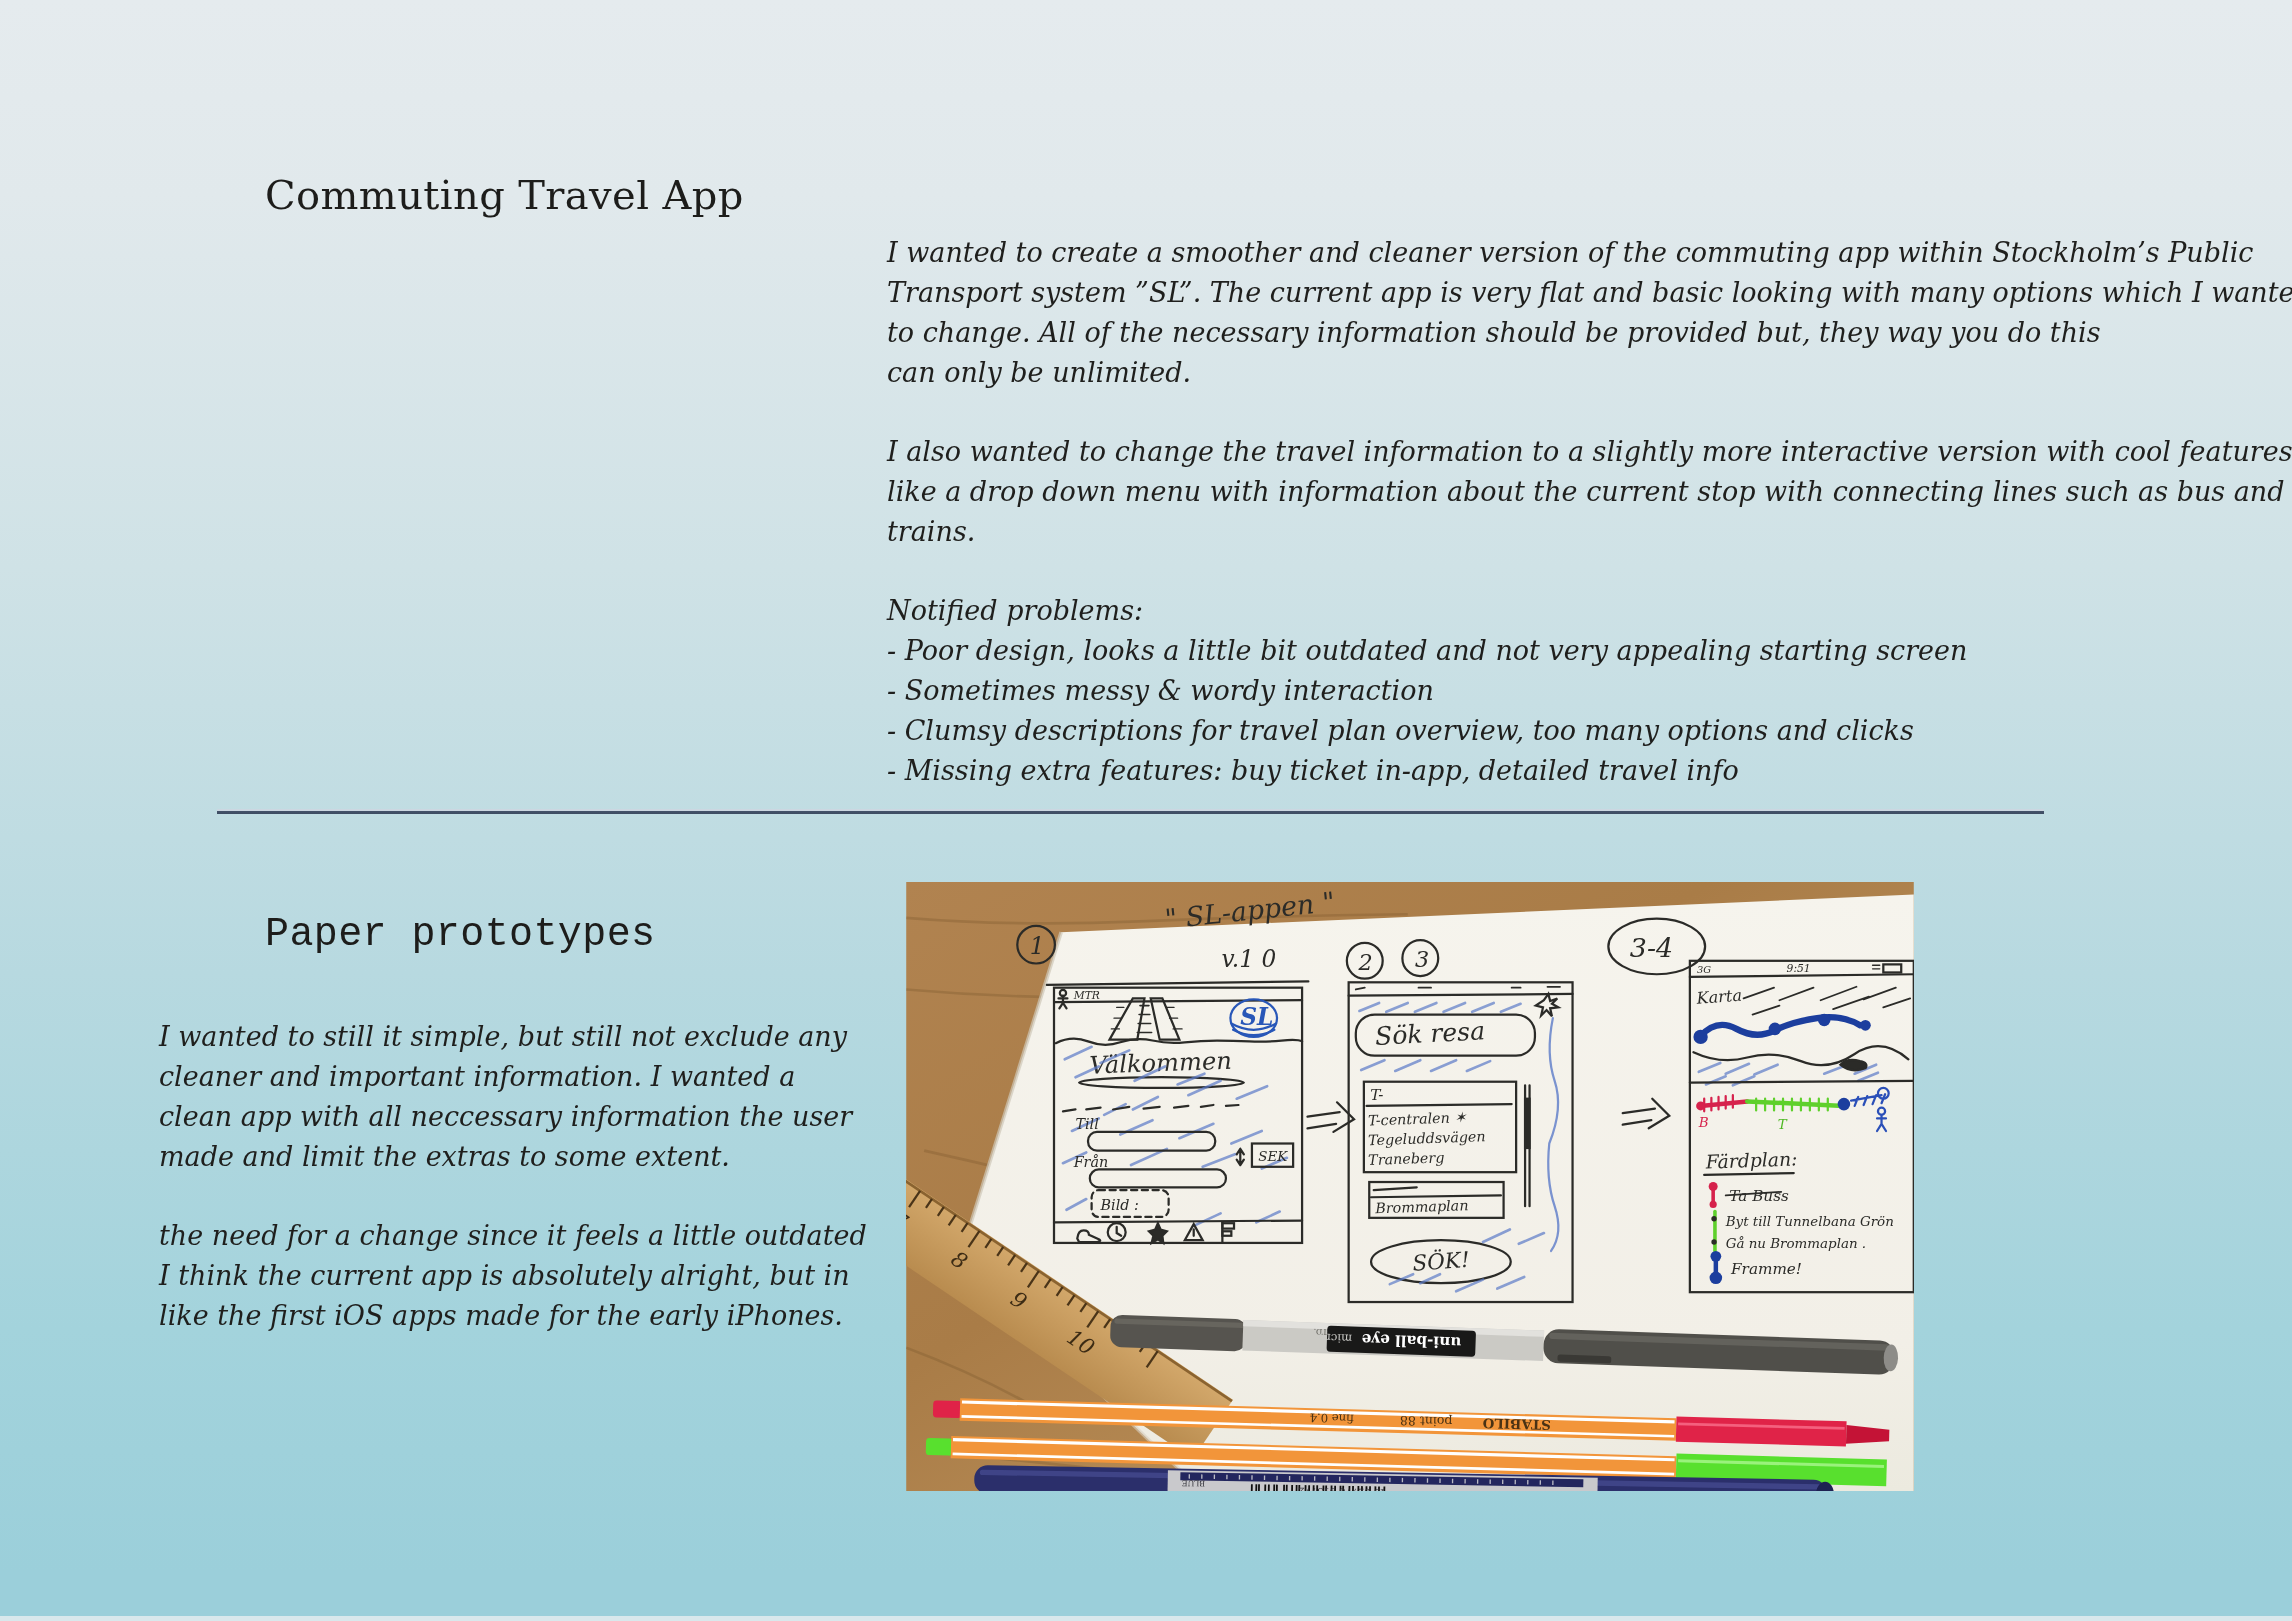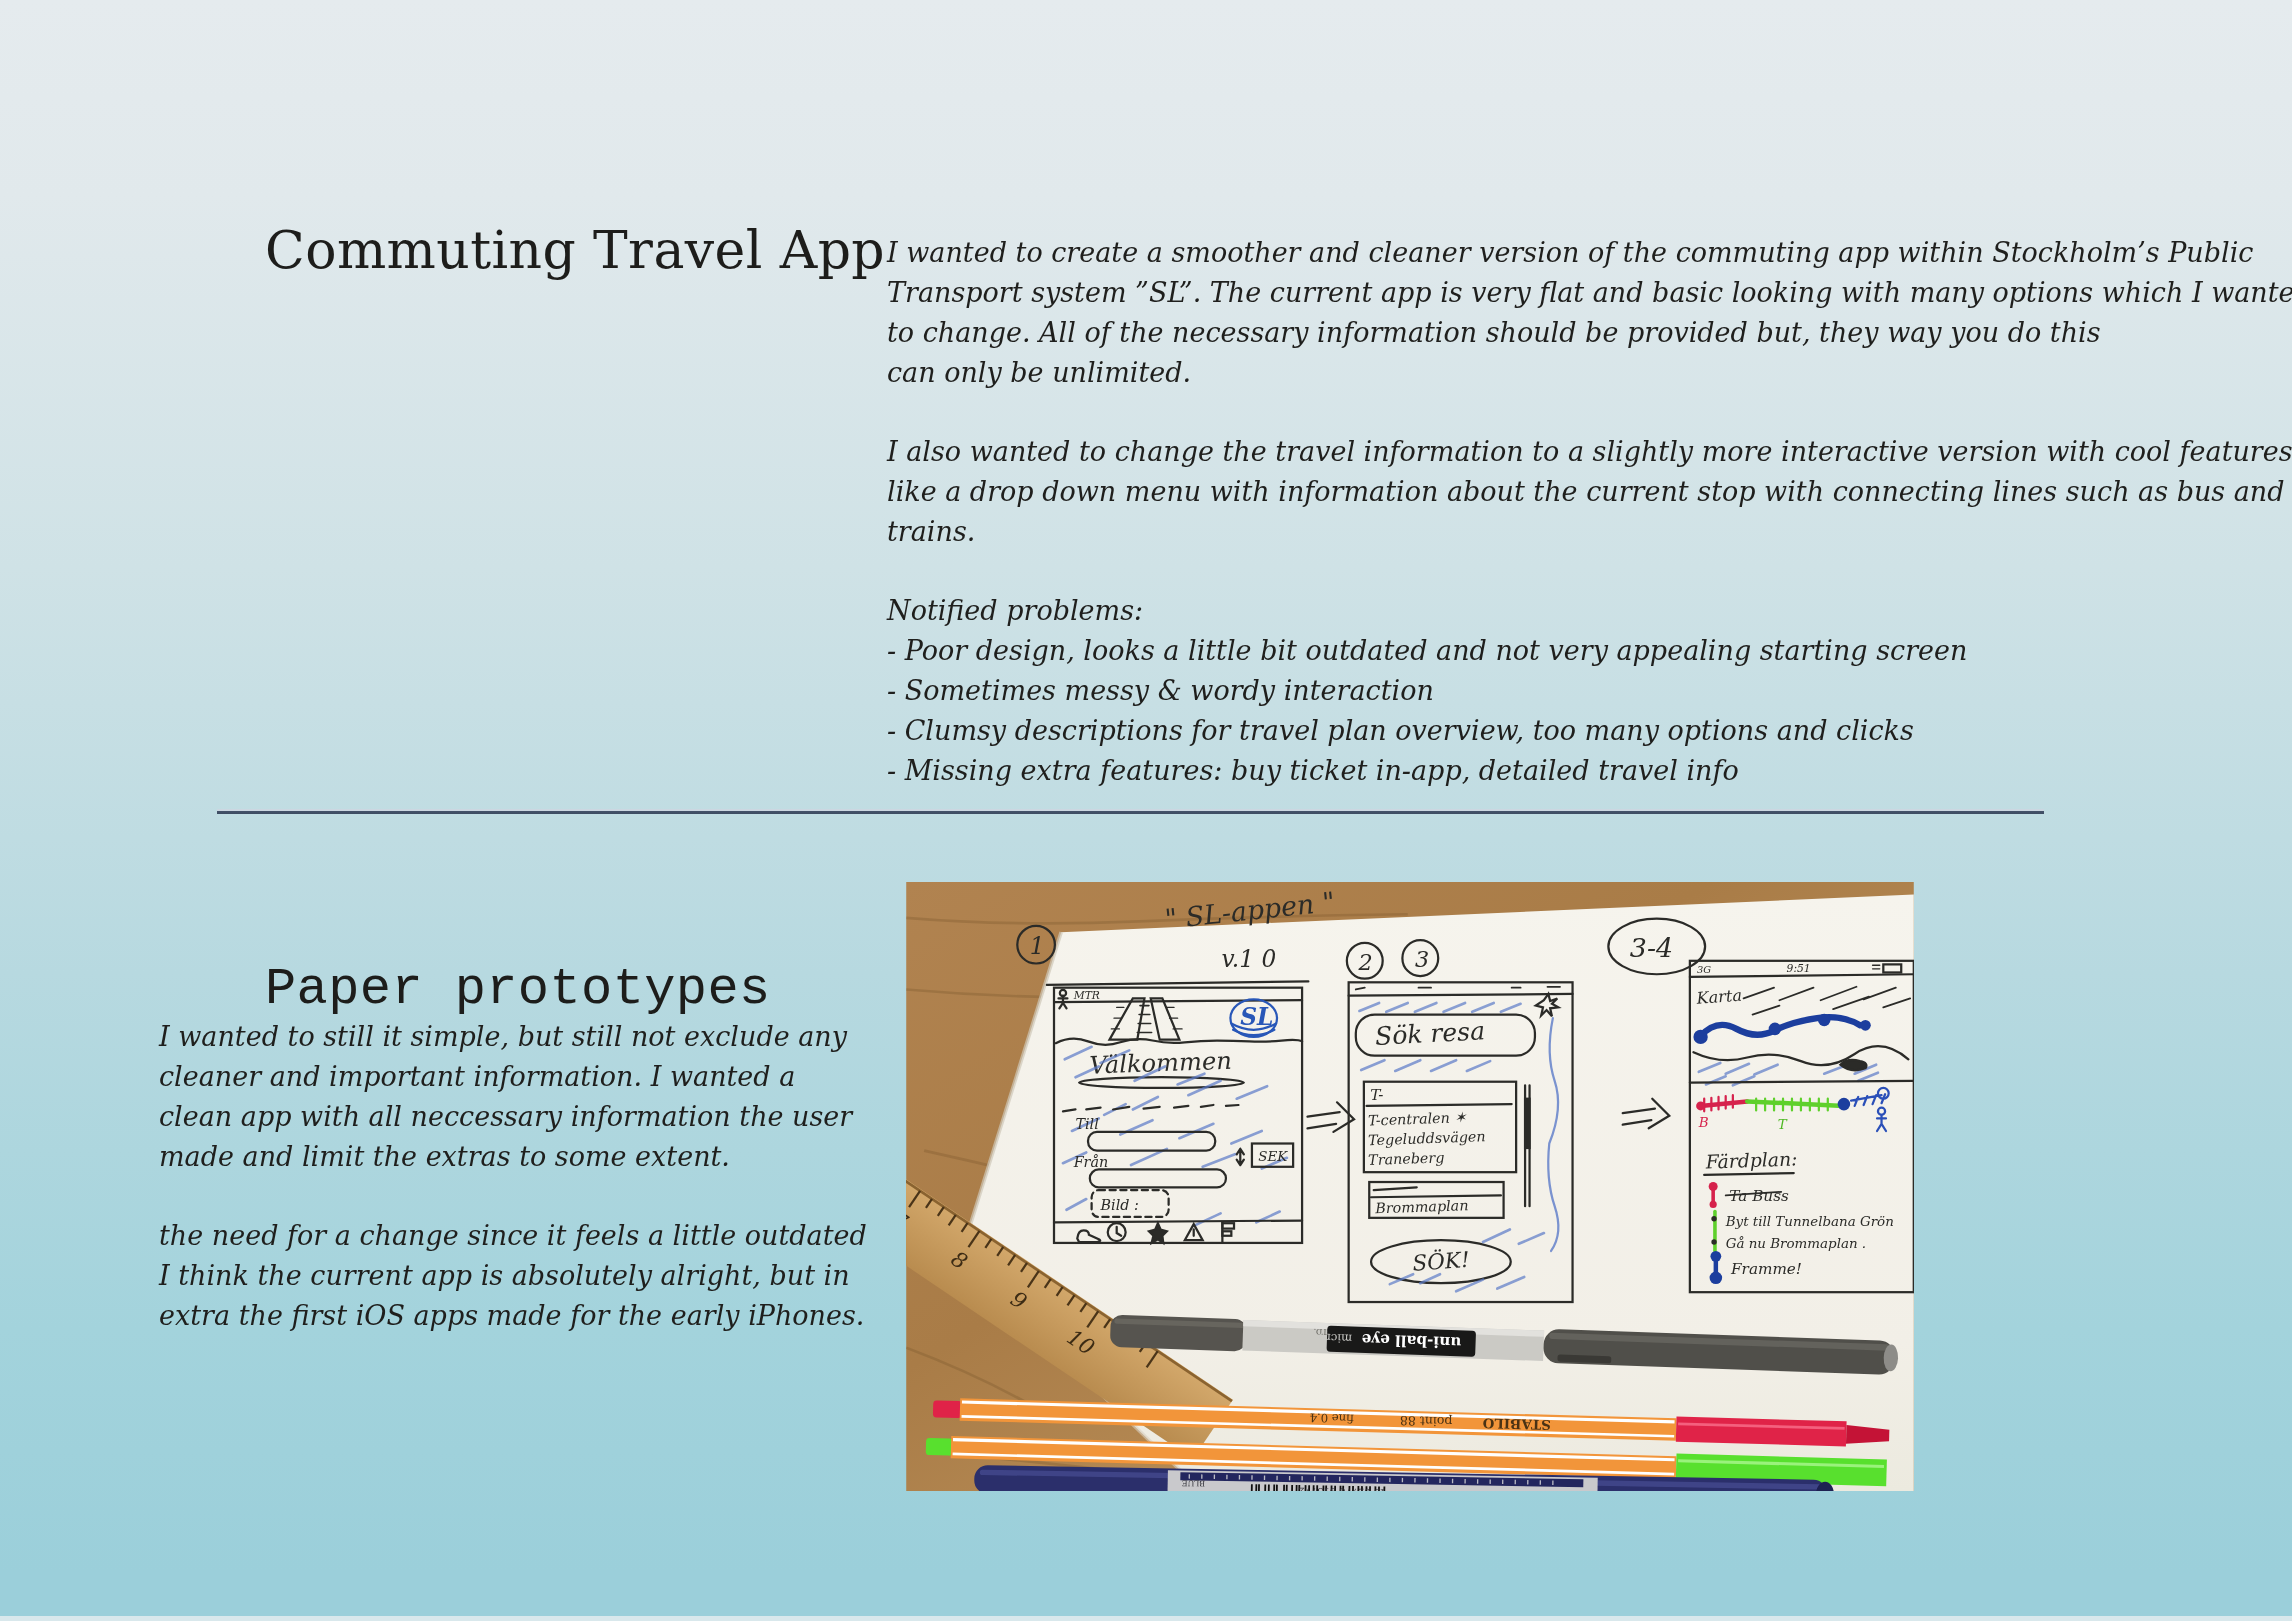--- a/index.html
+++ b/index.html
@@ -7,26 +7,25 @@
     position:relative;
     width:2293px;height:1621px;
     overflow:hidden;
     background:linear-gradient(180deg,#e5ebee 0%,#e1e9ec 12%,#cfe2e6 35%,#b7d9e0 60%,#a3d3dc 82%,#9bcfda 97%,#9bcfda 100%);
     font-family:"DejaVu Serif", serif;
     color:#1e1e1c;
   }
   .bottom-strip{position:absolute;left:0;bottom:0;width:100%;height:5.4px;background:#d9e8ec;}
   .h1{
     position:absolute;
-    font-size:52px;
+    font-size:40px;
     font-weight:400;
     color:#1d1d1b;
     white-space:nowrap;
     letter-spacing:0.4px;
-    margin-top:48px;
   }
   .bodycol{position:absolute;font-style:italic;font-size:27px;line-height:40px;color:#1f1f1d;}
   .bodycol .para{margin:0 0 39px 0;}
   .bodycol .para:last-child{margin-bottom:0;}
   .line{white-space:nowrap;}
   .divider{
     position:absolute;left:217px;top:809px;width:1827px;height:5.4px;
     background:linear-gradient(180deg,#ccd7e1 0%,#ccd7e1 34%,#45536a 34%,#3d4c62 100%);
   }
   .photo{position:absolute;left:906px;top:882px;width:1008px;height:609px;}
@@ -67,21 +66,21 @@
   <div class="bodycol" style="left:159px;top:1017px;">
     <div class="para">
       <div class="line">I wanted to still it simple, but still not exclude any</div>
       <div class="line">cleaner and important information. I wanted a</div>
       <div class="line">clean app with all neccessary information the user</div>
       <div class="line">made and limit the extras to some extent.</div>
     </div>
     <div class="para">
       <div class="line">the need for a change since it feels a little outdated</div>
       <div class="line">I think the current app is absolutely alright, but in</div>
-      <div class="line">extra the first iOS apps made for the early iPhones.</div>
+      <div class="line">like the first iOS apps made for the early iPhones.</div>
     </div>
   </div>
 
   <div class="photo">
   <svg width="1008" height="609" viewBox="0 0 1125 680" xmlns="http://www.w3.org/2000/svg">
     <defs>
       <linearGradient id="wood" x1="0" y1="0" x2="1" y2="1">
         <stop offset="0" stop-color="#b18350"></stop>
         <stop offset="0.4" stop-color="#a97c47"></stop>
         <stop offset="0.7" stop-color="#b88d57"></stop>

